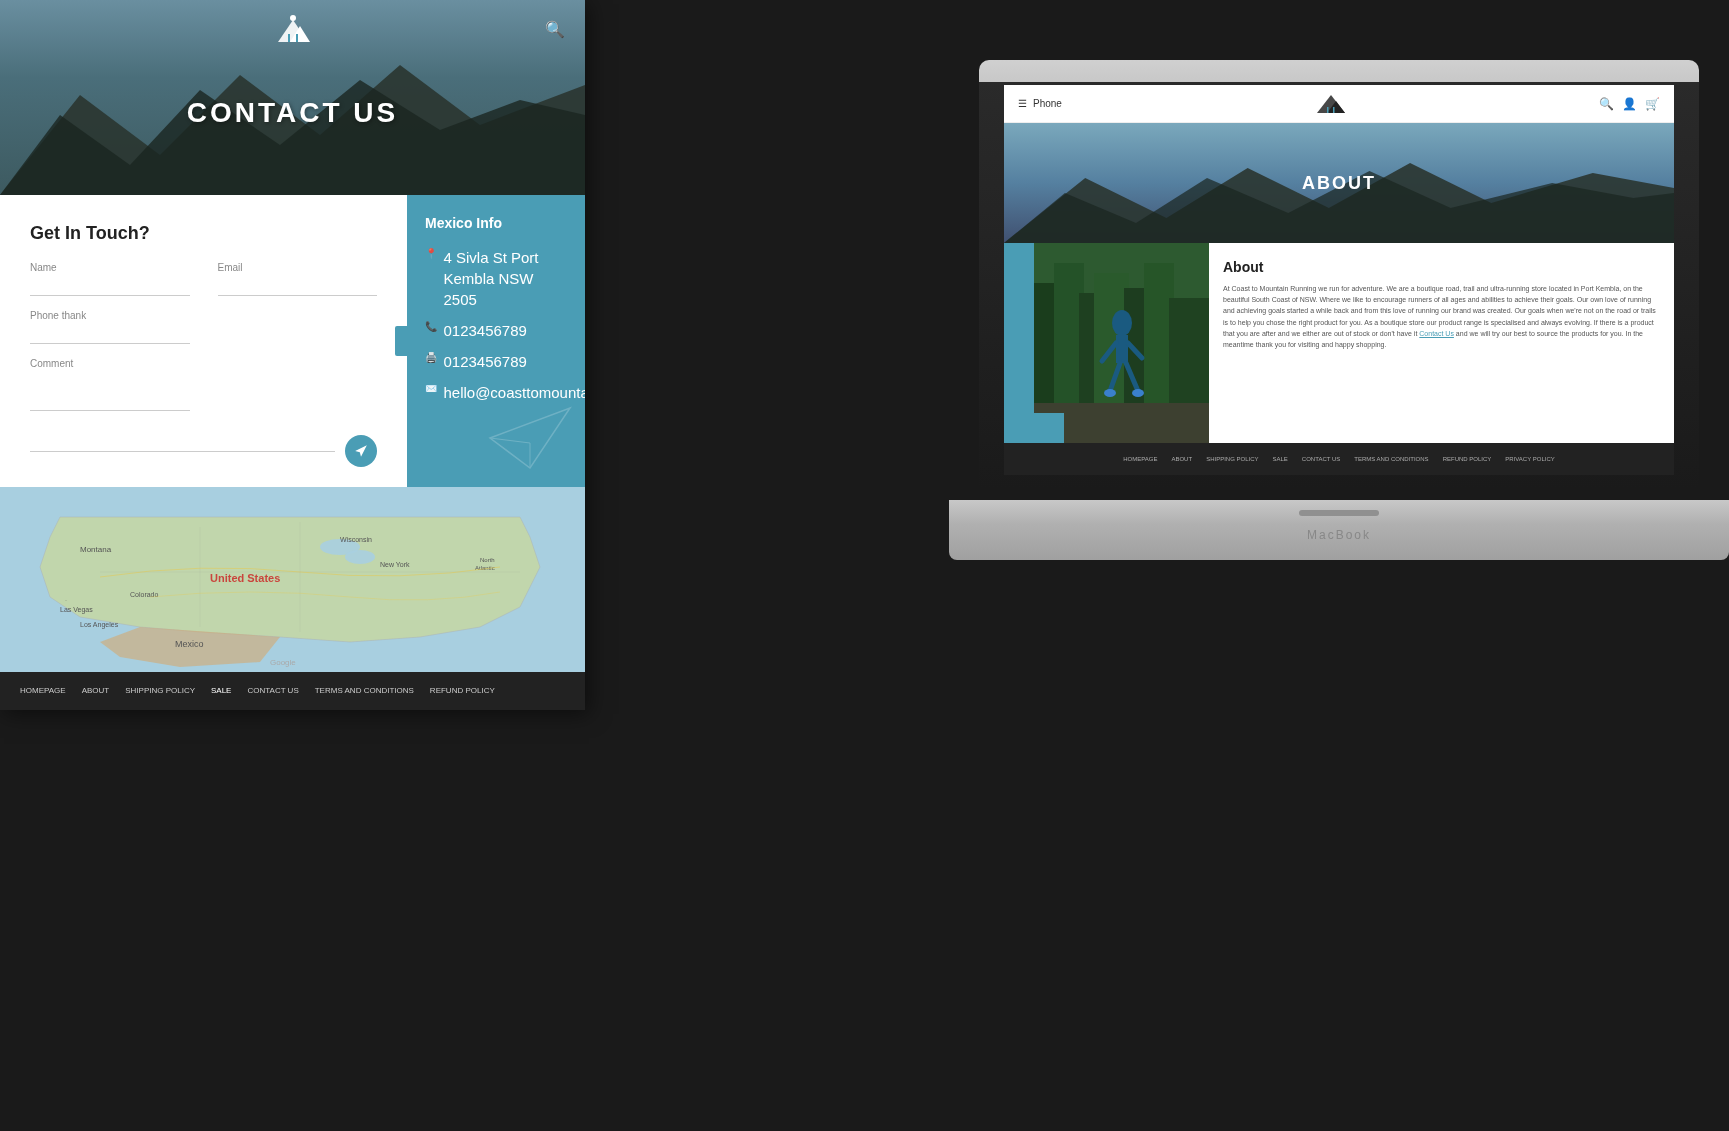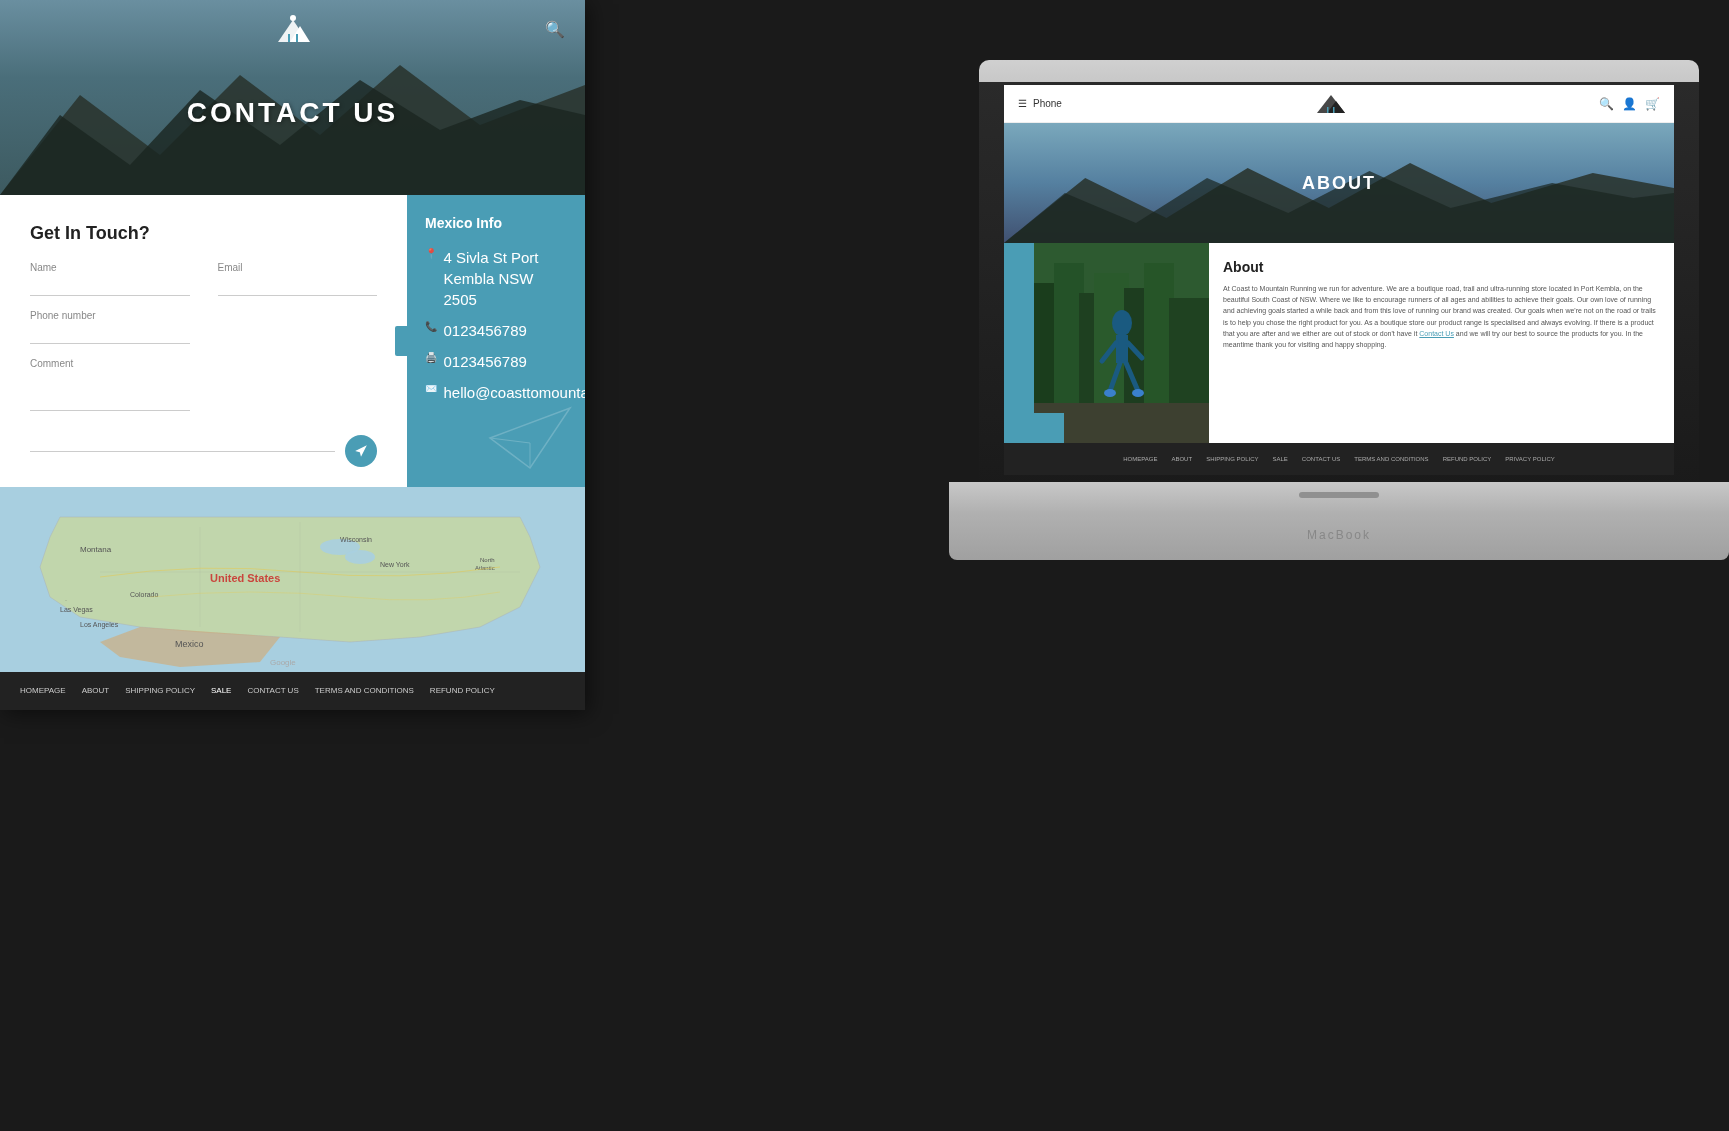--- a/index.html
+++ b/index.html
@@ -260,21 +260,21 @@
     .macbook-screen {
       width: 100%;
       height: 390px;
       background: #fff;
       overflow: hidden;
       position: relative;
     }
     .macbook-base {
       position: absolute;
       bottom: 0; left: -30px; right: -30px;
-      height: 78px;
+      height: 60px;
       background: linear-gradient(180deg, #c8c8c8 0%, #b0b0b0 40%, #a0a0a0 100%);
       border-radius: 0 0 8px 8px;
     }
     .macbook-base::before {
       content: '';
       position: absolute;
       top: 10px; left: 50%; transform: translateX(-50%);
       width: 80px; height: 6px;
       background: #909090;
       border-radius: 3px;
@@ -444,21 +444,21 @@
           <label>Name</label>
           <input type="text" style="">
         </div>
         <div class="form-field">
           <label>Email</label>
           <input type="email" style="">
         </div>
       </div>
       <div class="form-row">
         <div class="form-field" style="flex:1">
-          <label>Phone number</label>
+          <label>Phone thank</label>
           <input type="text" style="width: 160px;">
         </div>
       </div>
       <div class="form-row" style="margin-top:8px;align-items:center;">
         <div class="form-field" style="flex:1">
           <label>Comment</label>
           <textarea style="width: 160px;"></textarea>
         </div>
       </div>
       <div class="form-submit-row">

